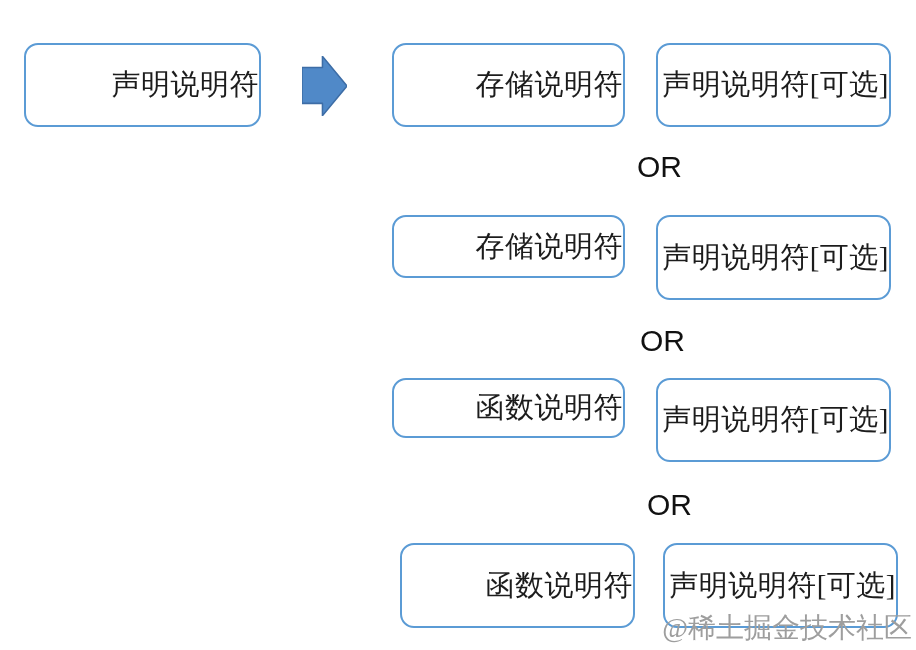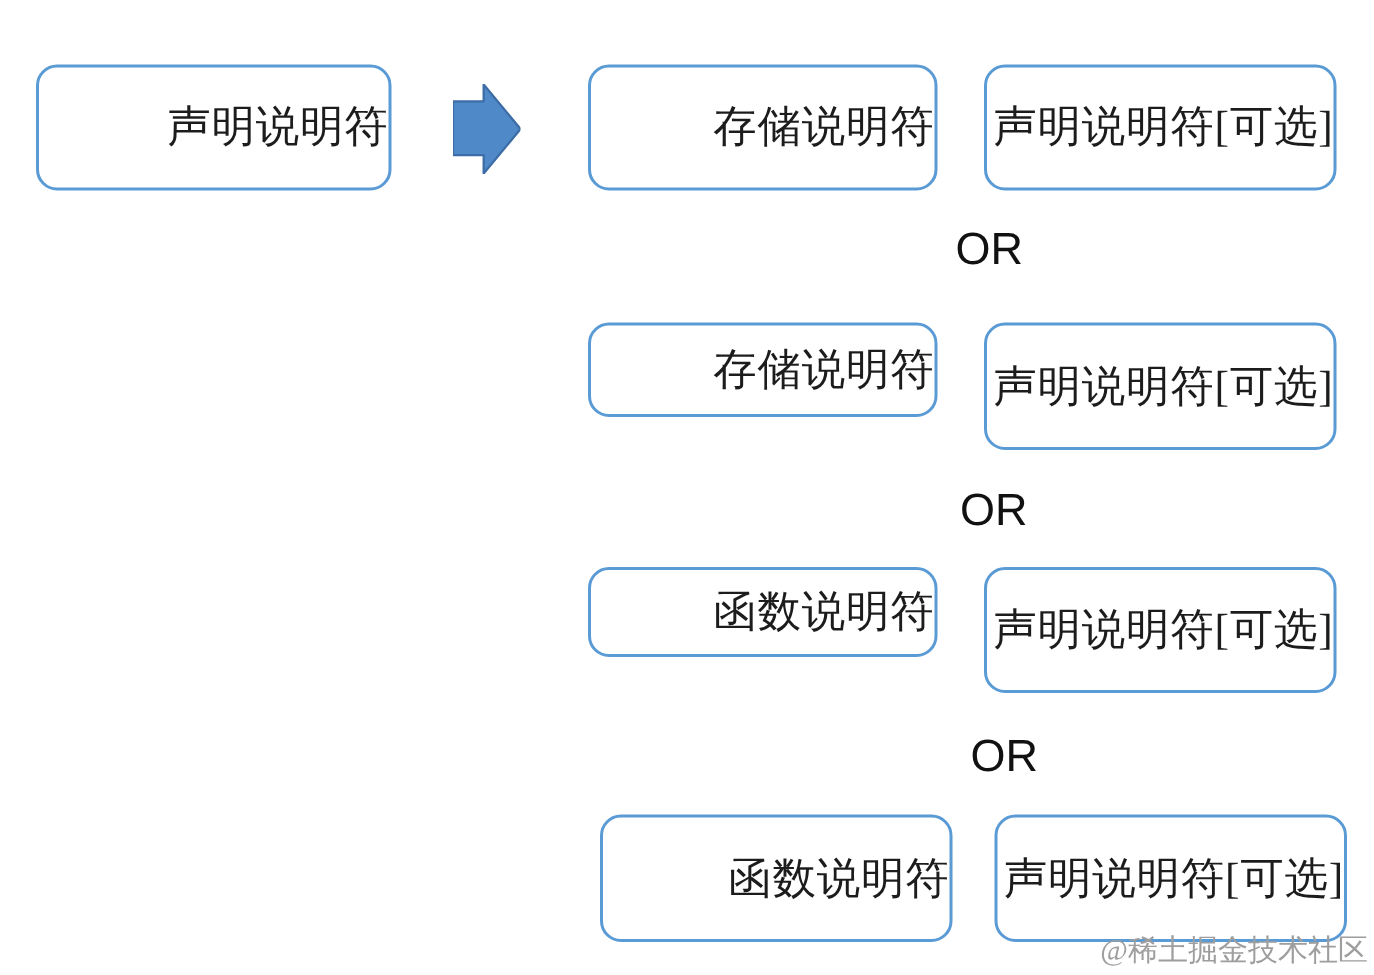--- a/index.html
+++ b/index.html
@@ -57,21 +57,21 @@
     width: 100px; height: 40px;
     line-height: 40px;
     text-align: right;
     font-family: "Liberation Sans", "DejaVu Sans", sans-serif;
     font-size: 30px;
     color: var(--or-text);
   }
   .watermark {
     position: absolute;
     right: 4px; bottom: 3px;
-    font-size: 20px;
+    font-size: 28px;
     color: var(--watermark);
     font-family: "Liberation Serif", "DejaVu Serif", serif;
     white-space: nowrap;
   }
 </style>
 </head>
 <body>
 
 <div class="canvas">
 

